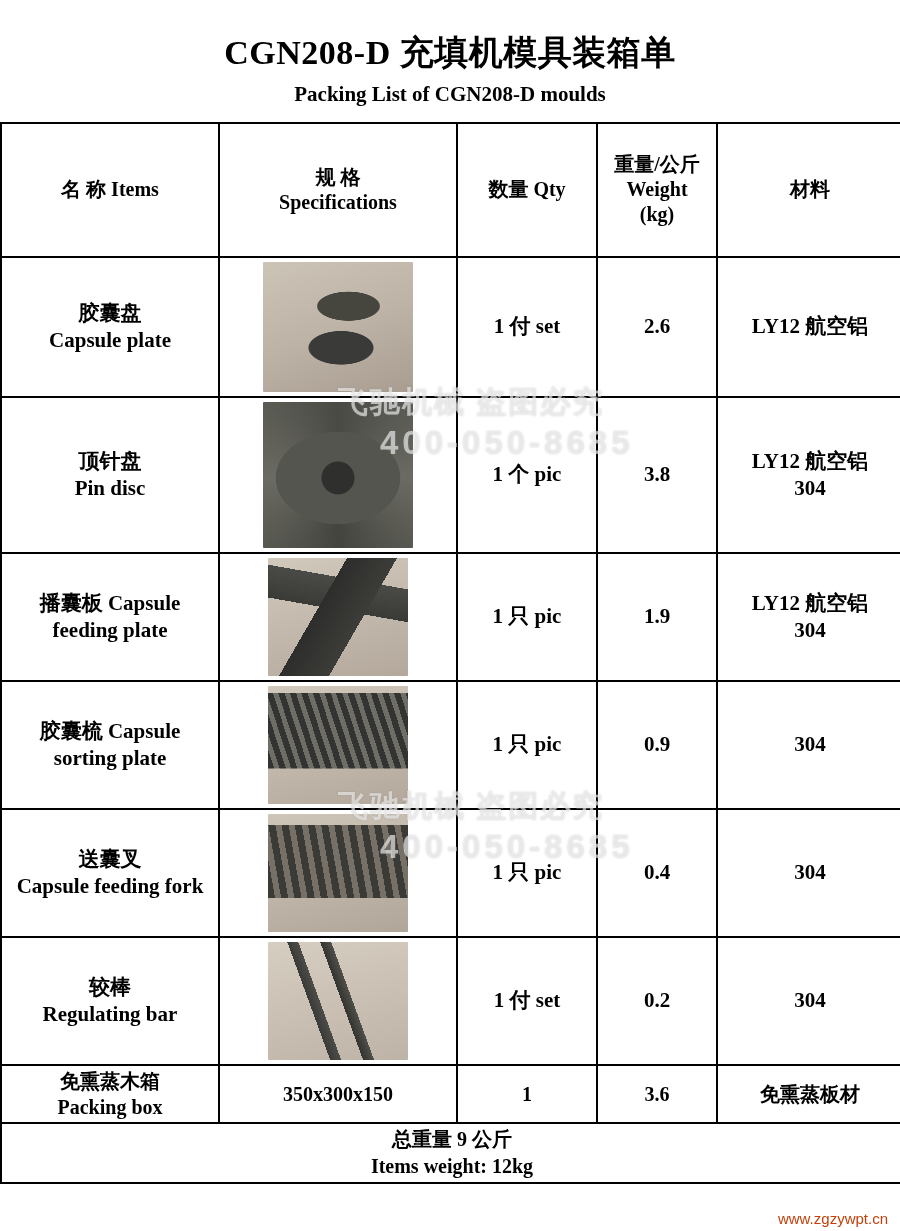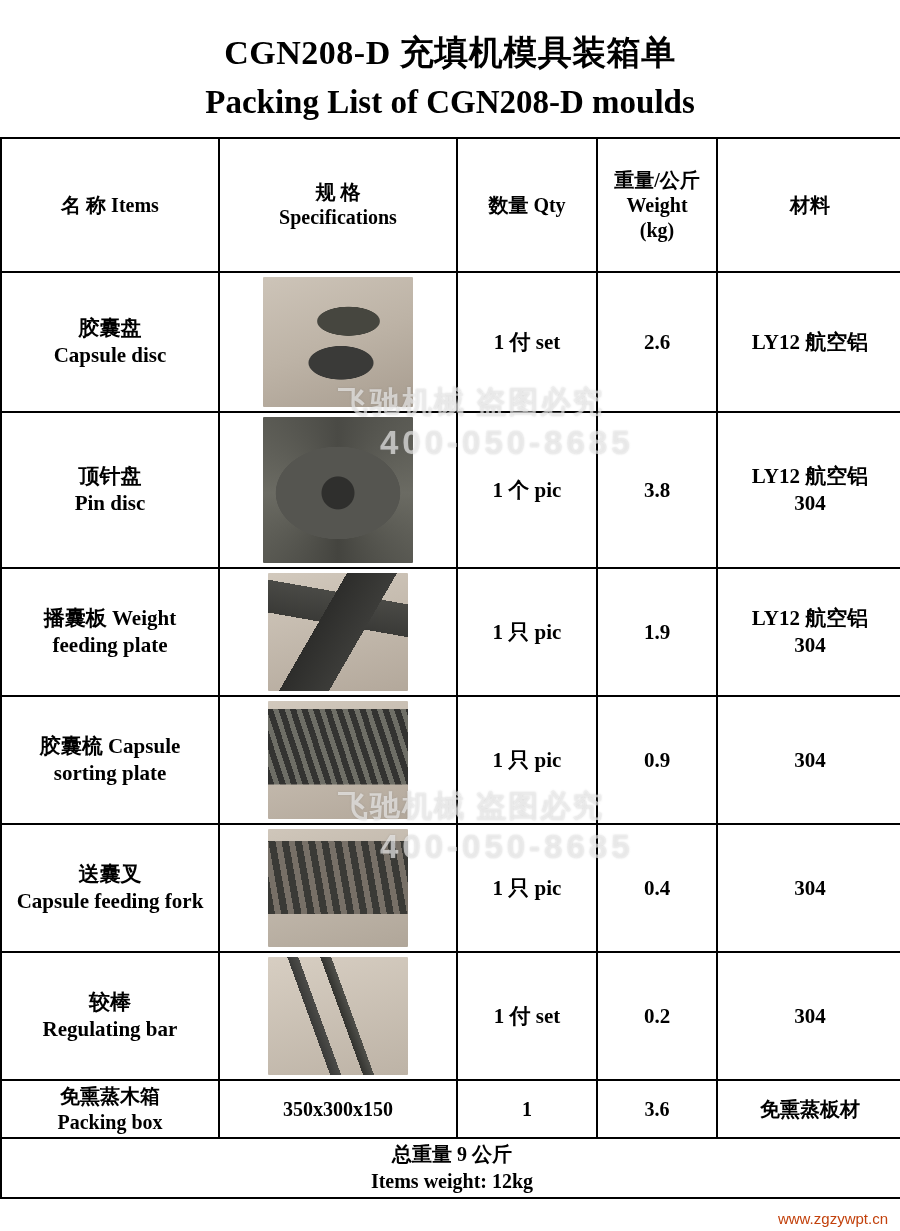--- a/index.html
+++ b/index.html
@@ -26,21 +26,21 @@
     padding-top: 32px;
   }
   .title-cn {
     font-size: 34px;
     font-weight: bold;
     letter-spacing: 0.5px;
     line-height: 1.25;
     font-family: "Liberation Serif", serif;
   }
   .title-en {
-    font-size: 33px;
+    font-size: 21px;
     font-weight: bold;
     line-height: 1.3;
     margin-top: 6px;
     font-family: "Liberation Serif", serif;
   }
   table.packing {
     border-collapse: collapse;
     width: 852px;
     margin: 14px auto 0 auto;
     table-layout: fixed;
@@ -184,21 +184,21 @@
           <div>(kg)</div>
         </td>
         <td class="col-mat">材料</td>
       </tr>
     </thead>
     <tbody>
 
       <tr class="item-row">
         <td class="cell-items">
           <div>胶囊盘</div>
-          <div>Capsule disc</div>
+          <div>Capsule plate</div>
         </td>
         <td class="cell-spec">
           <div class="photo ph-capsule-disc"></div>
         </td>
         <td class="cell-qty">1 付  set</td>
         <td class="cell-wt">2.6</td>
         <td class="cell-mat">
           <div>LY12 航空铝</div>
           <div></div>
         </td>
@@ -215,21 +215,21 @@
         <td class="cell-qty">1 个 pic</td>
         <td class="cell-wt">3.8</td>
         <td class="cell-mat">
           <div>LY12 航空铝</div>
           <div>304</div>
         </td>
       </tr>
 
       <tr class="item-row">
         <td class="cell-items">
-          <div>播囊板 Weight</div>
+          <div>播囊板 Capsule</div>
           <div>feeding plate</div>
         </td>
         <td class="cell-spec">
           <div class="photo small ph-feed-plate"></div>
         </td>
         <td class="cell-qty">1 只 pic</td>
         <td class="cell-wt">1.9</td>
         <td class="cell-mat">
           <div>LY12 航空铝</div>
           <div>304</div>

